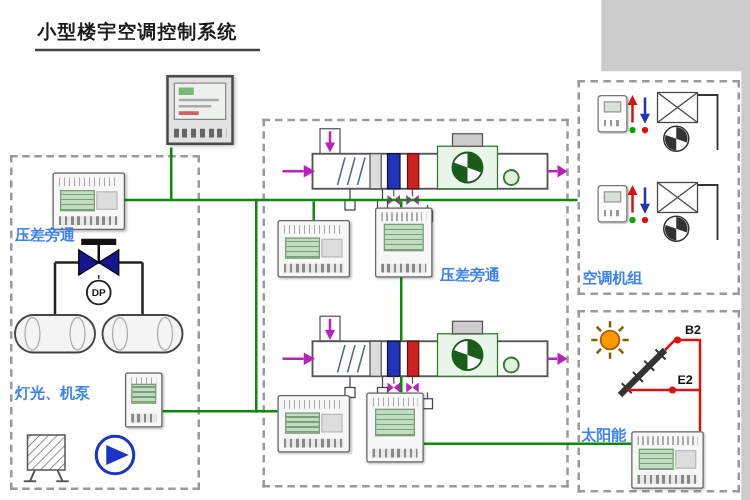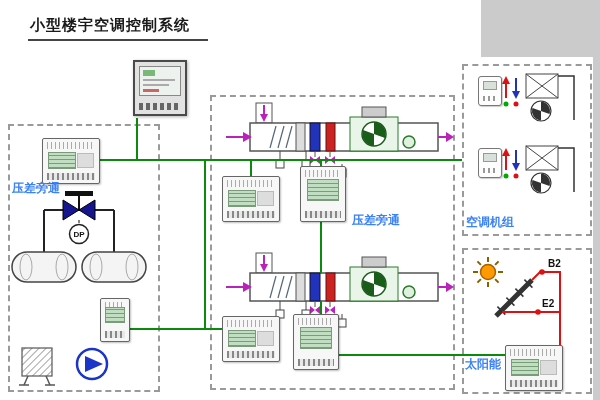--- a/index.html
+++ b/index.html
@@ -261,17 +261,18 @@
   <div class="thermo" style="left:478px;top:76px">
     <div class="scr"></div>
     <div class="dots"></div>
   </div>
   <div class="thermo" style="left:478px;top:148px">
     <div class="scr"></div>
     <div class="dots"></div>
   </div>
 
   <div class="lbl" style="left:12px;top:180px">压差旁通</div>
+  <div class="lbl" style="left:12px;top:306px">灯光、机泵</div>
   <div class="lbl" style="left:352px;top:212px">压差旁通</div>
   <div class="lbl" style="left:466px;top:214px">空调机组</div>
-  <div class="lbl" style="left:465px;top:356px">太阳能</div>
+  <div class="lbl" style="left:465px;top:340px">太阳能</div>
 
 </div>
 
 </body></html>

